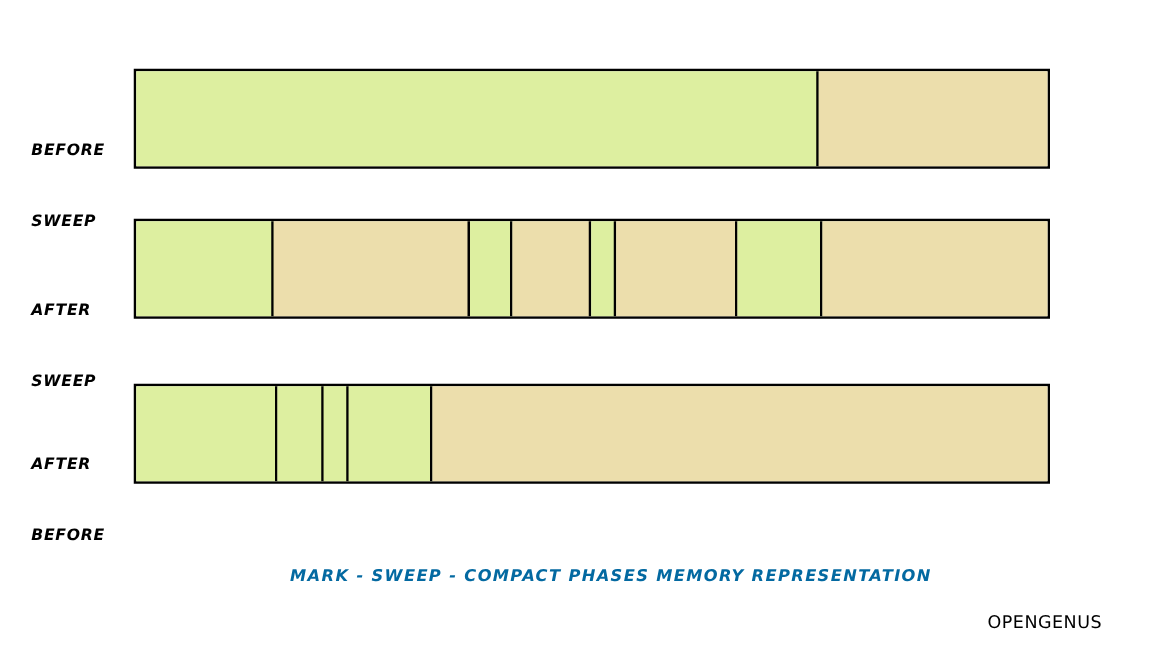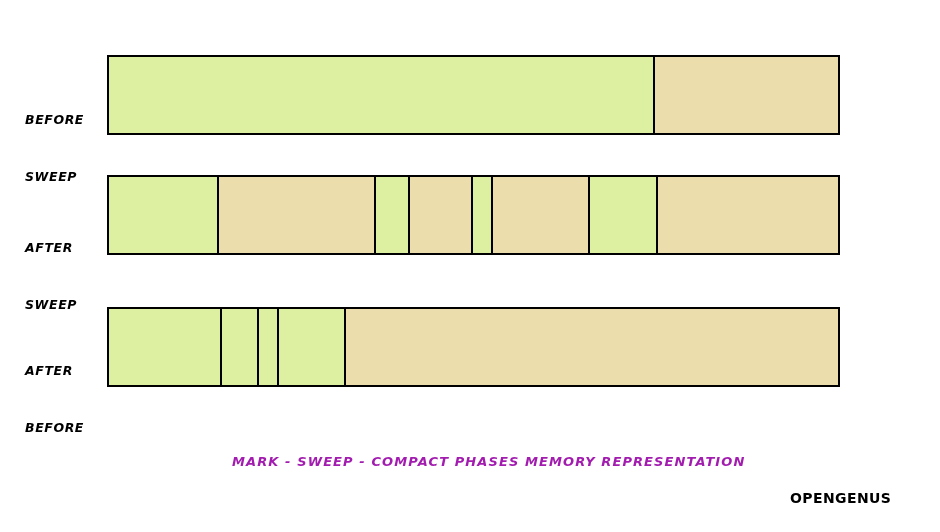--- a/index.html
+++ b/index.html
@@ -44,34 +44,34 @@
   .seg {
     height: 100%;
     box-sizing: border-box;
     border-right: 2px solid #000000;
   }
   .seg.last {
     border-right: none;
   }
   .caption {
     position: absolute;
-    color: #a21caf;
+    color: #0369a1;
     font-family: "DejaVu Sans", sans-serif;
     font-size: 13px;
     font-weight: bold;
     font-style: italic;
     letter-spacing: 1.1px;
     white-space: nowrap;
   }
   .watermark {
     position: absolute;
     color: #000000;
     font-family: "DejaVu Sans", sans-serif;
     font-size: 14px;
-    font-weight: bold;
+    font-weight: normal;
     letter-spacing: 0.4px;
     white-space: nowrap;
   }
 </style>
 </head>
 <body>
 
 <div id="stage">
 
   <div class="row-label" style="left:25px; top:72px;">

